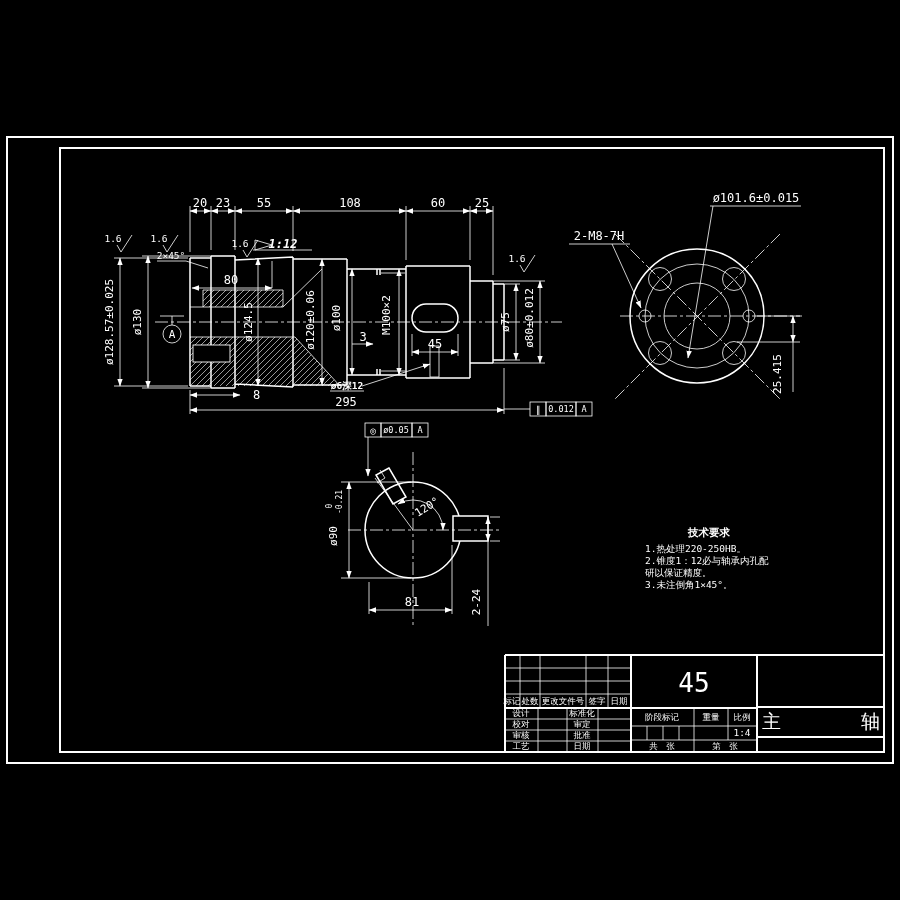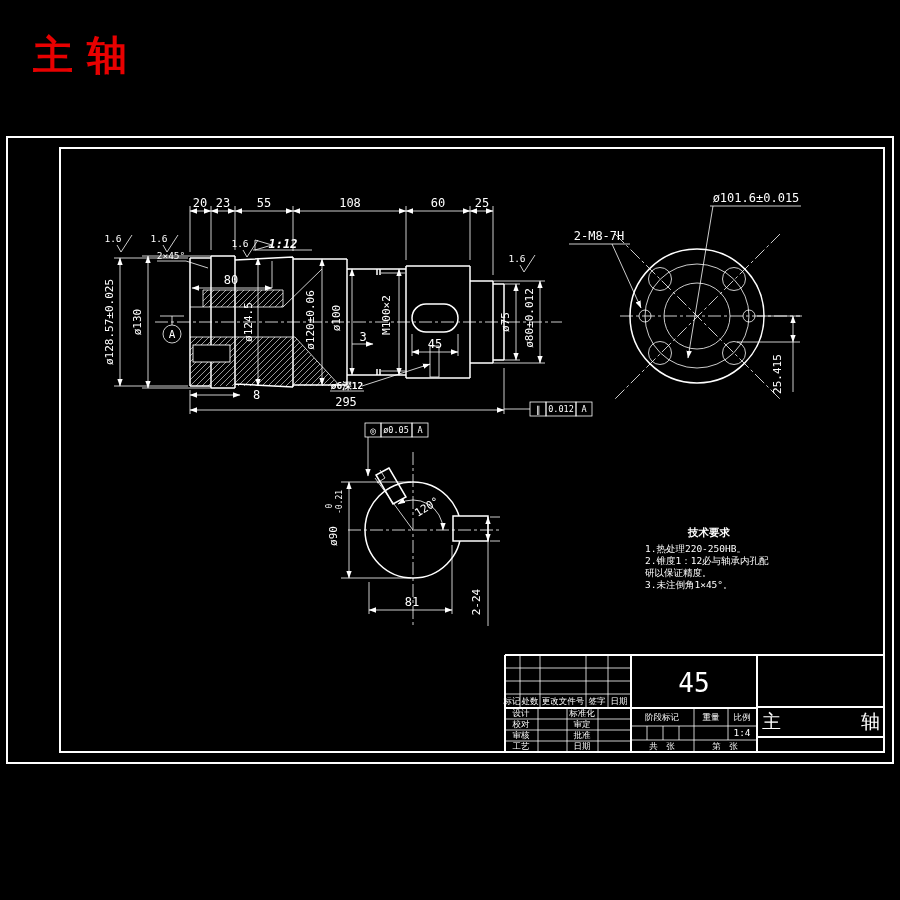--- a/index.html
+++ b/index.html
@@ -13,21 +13,20 @@
   .dl{stroke:#fff;stroke-width:0.8;fill:none}
   .fr{stroke:#fff;stroke-width:2;fill:none}
   text{fill:#fff;font-family:"DejaVu Sans Mono","DejaVu Sans",monospace}
   .tx{font-size:12px}.txm{font-size:11px}.txs{font-size:9.5px}.txt{font-size:8.5px}
   .big{font-size:26px}.name{font-size:19px;letter-spacing:14px}
 </style>
 </head>
 <body>
 
 <div id="stage">
-  <div id="title-red">主轴</div>
 
   <svg width="900" height="900" viewBox="0 0 900 900">
     <defs>
       <marker id="arr" viewBox="0 0 10 10" refX="9" refY="5" markerWidth="10" markerHeight="10" orient="auto-start-reverse">
         <path d="M0,1.6 L9.5,5 L0,8.4 Z" fill="#fff"></path>
       </marker>
       <pattern id="h" patternUnits="userSpaceOnUse" width="6" height="6">
         <path d="M0,6 L6,0" stroke="#fff" stroke-width="0.6"></path>
       </pattern>
     </defs>

